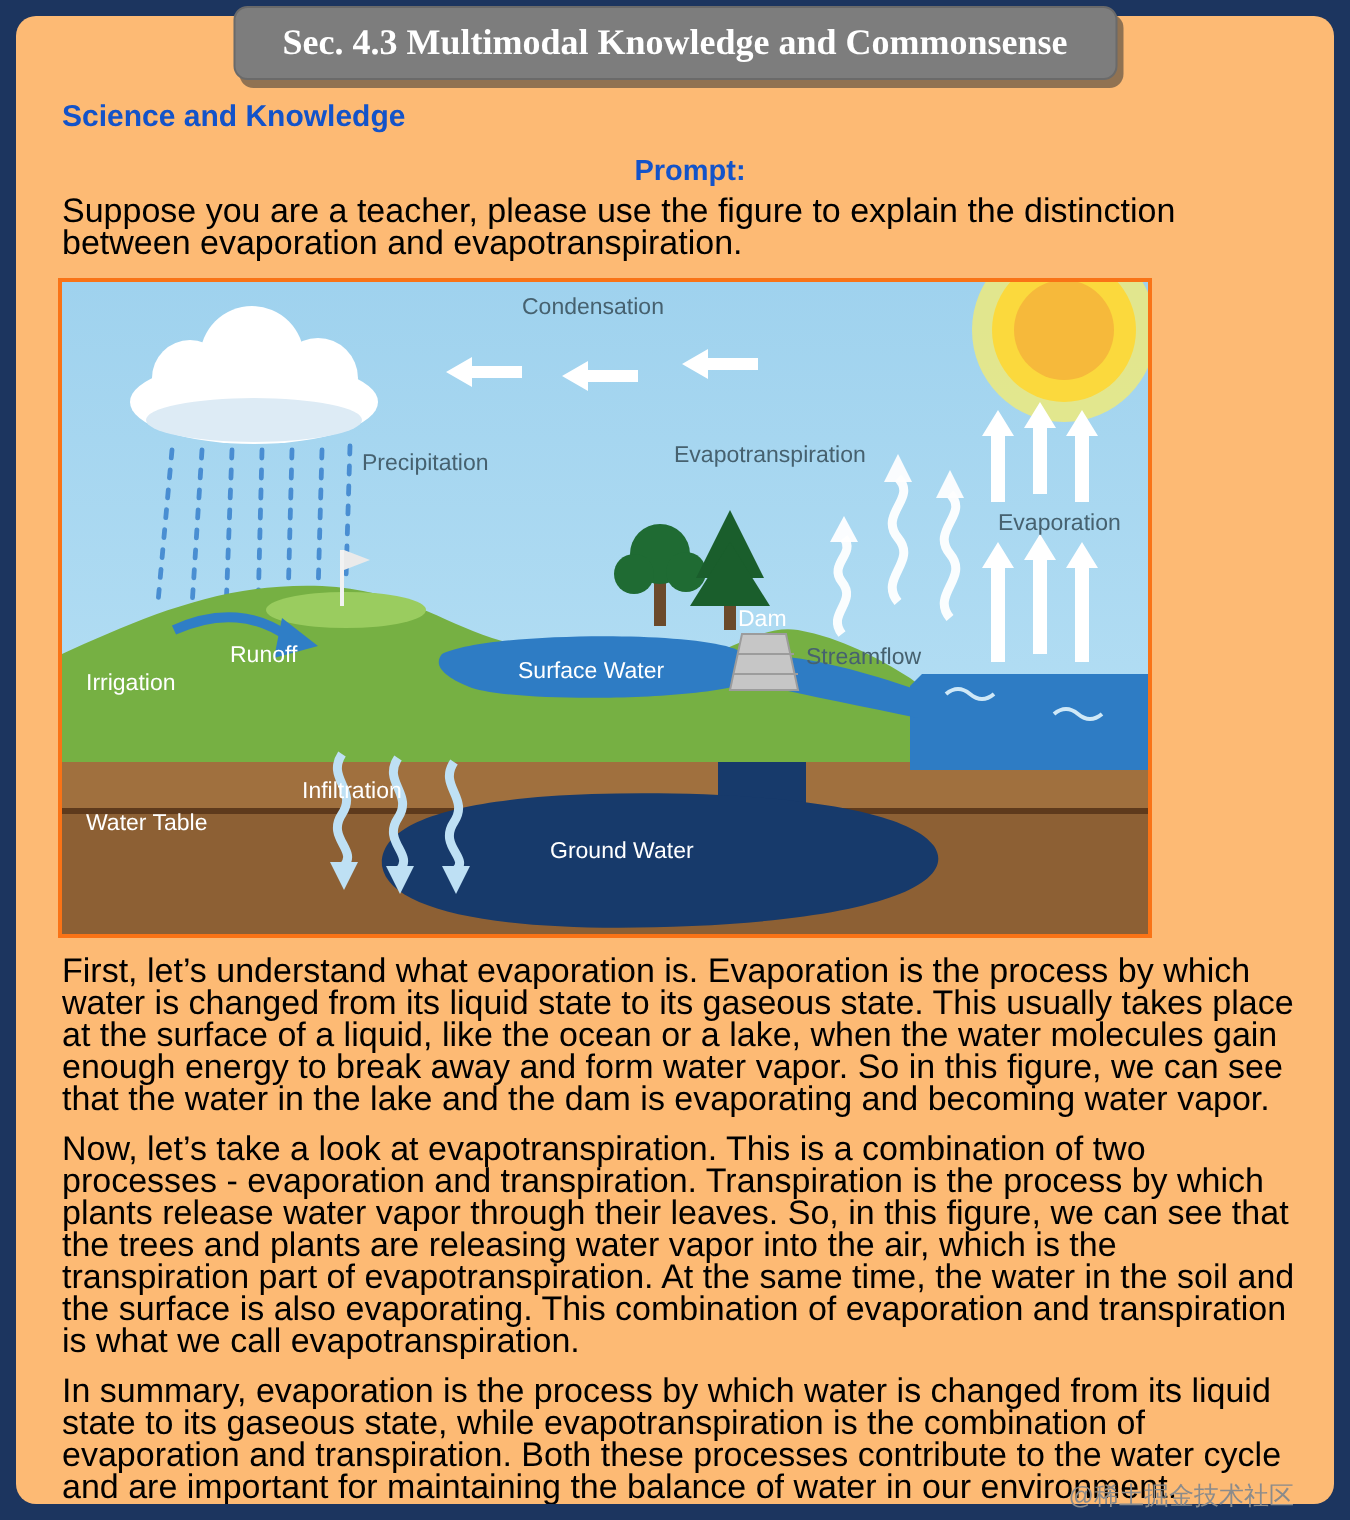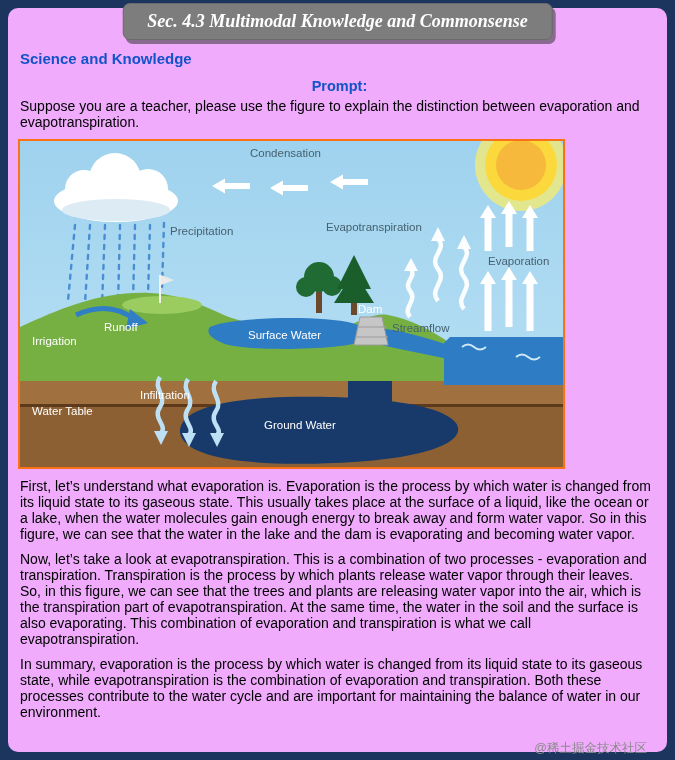--- a/index.html
+++ b/index.html
@@ -3,33 +3,33 @@
 <meta charset="utf-8">
 <style>
   html,body{margin:0;padding:0;}
   body{
     width:675px;height:760px;position:relative;overflow:hidden;
     background:#1C355F;
     font-family:"Liberation Sans", sans-serif;
   }
   .panel{
     position:absolute;left:8px;top:8px;right:8px;bottom:8px;
-    background:#f0abfc;border-radius:10px;
-    padding:40px 8px 6px 4px;box-sizing:border-box;overflow:hidden;
+    background:#fdba74;border-radius:10px;
+    padding:40px 8px 6px 15px;box-sizing:border-box;overflow:hidden;
   }
   .badge{
     position:absolute;top:3px;left:50%;transform:translateX(-50%);
     background:#7D7D7D;border:1px solid #6A6A6A;border-radius:7px;
     box-shadow:3px 4px 0 rgba(55,55,55,0.55);
     color:#FFFFFF;font-family:"Liberation Serif", serif;font-weight:700;
-    font-size:18px;line-height:1;padding:8px 24px 9px;white-space:nowrap;z-index:5;font-style:italic;
+    font-size:18px;line-height:1;padding:8px 24px 9px;white-space:nowrap;z-index:5;
   }
   .sec-heading{color:#1353C9;font-weight:700;font-size:15px;margin:2px 0 11px 8px;}
   .sub-heading{color:#1353C9;font-weight:700;font-size:14.5px;margin:0 0 4px 8px;text-align:center;}
-  .body-text{color:#000;font-size:14px;line-height:16px;margin:0 8px 9px 8px;}
+  .body-text{color:#000;font-size:17px;line-height:16px;margin:0 8px 9px 8px;}
   .figure-wrap{
     width:543px;margin:3px 0 9px 6px;border:2px solid #f97316;line-height:0;background:#A6D9F2;
   }
   .figure-wrap svg{display:block;}
   .gpt-block .body-text{margin-bottom:9px;}
   .watermark{
     position:absolute;right:28px;bottom:3px;color:#8B8B8B;font-size:12.5px;margin-top:45px;
   }
   svg text{font-family:"Liberation Sans", sans-serif;font-size:11.5px;}
   svg text.slate{fill:#46616F;}

